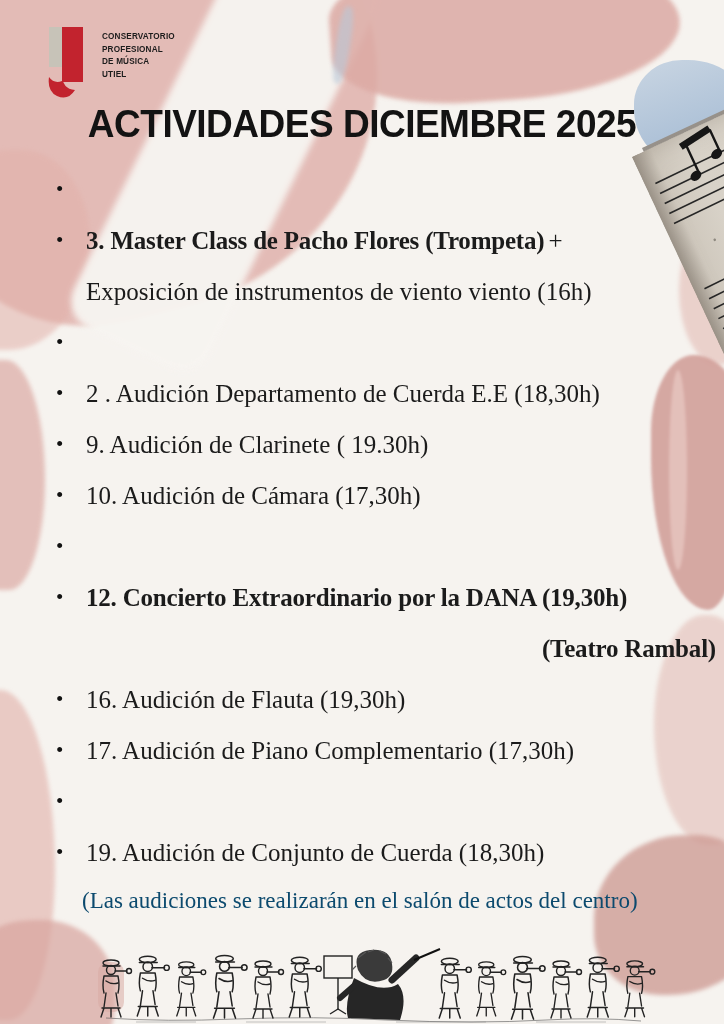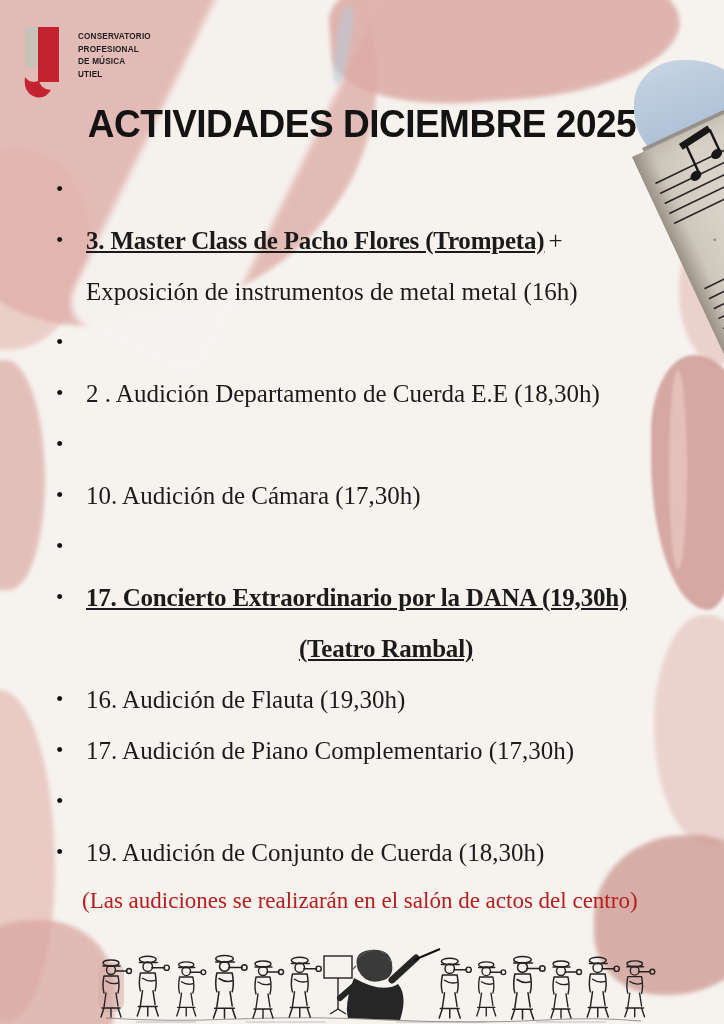--- a/index.html
+++ b/index.html
@@ -42,40 +42,40 @@
        border-radius:40% 55% 45% 55%;}
   .sheet-shadow{position:absolute;left:642px;top:148px;width:210px;height:30px;z-index:2;
        background:#97918a;transform:rotate(-25deg);transform-origin:0 0;}
   .sheet{position:absolute;left:632px;top:157px;width:290px;height:270px;z-index:2;
        transform:rotate(-25deg);transform-origin:0 0;
        background:linear-gradient(90deg,#a29a90 0%,#cfc8bd 7%,#d8d2c8 20%,#d3ccc1 100%);
        box-shadow:inset 0 0 25px rgba(120,110,95,.35);}
   .sheet svg{display:block;}
 
   
-  .logo{position:absolute;left:24px;top:27px;display:flex;gap:8px;z-index:4;}
+  .logo{position:absolute;left:48px;top:27px;display:flex;gap:8px;z-index:4;}
   .logo-text{font-family:"Liberation Sans",sans-serif;font-weight:700;font-size:9.5px;
        letter-spacing:.2px;line-height:12.5px;color:#1c1c1c;transform:scaleX(.86);
        transform-origin:left top;padding-top:3px;white-space:nowrap;}
 
   
   .title{position:absolute;left:0;right:0;top:103px;text-align:center;z-index:4;
        font-family:"Liberation Sans",sans-serif;font-weight:800;font-size:37px;
        letter-spacing:-.5px;color:#131313;transform:scaleY(1.06);}
 
   
   .list{position:absolute;left:56px;right:8px;top:164px;z-index:4;}
   .row{height:51px;display:flex;align-items:center;font-size:25px;color:#1b1b1b;}
   .row .bullet{width:30px;font-size:21px;color:#111;flex:0 0 30px;text-align:left;}
   .row .indent{width:30px;flex:0 0 30px;}
-  .row.bold .txt{font-weight:700;letter-spacing:-.2px;text-decoration:underline;}
+  .row.bold .txt{font-weight:700;letter-spacing:-.2px;}
   .row .plus{font-weight:400;margin-left:4px;}
-  .row.center{justify-content:center;font-weight:700;}
+  .row.center{justify-content:flex-end;font-weight:700;}
   .footnote{height:46px;display:flex;align-items:center;font-size:23px;padding-left:26px;
-       color:#b91c1c;}
+       color:#0c4a6e;}
 
   
   .band{position:absolute;left:96px;top:948px;width:565px;height:76px;z-index:3;}
 </style>
 </head>
 <body>
 
 <div class="poster">
 
   <div class="wash w-tl"></div>
@@ -165,42 +165,43 @@
     <div class="row">
       <span class="bullet">•</span>
     </div>
     <div class="row bold">
       <span class="bullet">•</span>
       <span class="txt">3.  Master Class de Pacho Flores (Trompeta)</span>
       <span class="plus">+</span>
     </div>
     <div class="row">
       <span class="indent"></span>
-      <span class="txt">Exposición  de instrumentos de metal metal (16h)</span>
+      <span class="txt">Exposición  de instrumentos de viento viento (16h)</span>
     </div>
     <div class="row">
       <span class="bullet">•</span>
     </div>
     <div class="row">
       <span class="bullet">•</span>
       <span class="txt">2 . Audición Departamento de Cuerda E.E  (18,30h)</span>
     </div>
     <div class="row">
       <span class="bullet">•</span>
+      <span class="txt">9.  Audición de Clarinete  ( 19.30h)</span>
     </div>
     <div class="row">
       <span class="bullet">•</span>
       <span class="txt">10. Audición de Cámara (17,30h)</span>
     </div>
     <div class="row">
       <span class="bullet">•</span>
     </div>
     <div class="row bold">
       <span class="bullet">•</span>
-      <span class="txt">17. Concierto Extraordinario por la DANA (19,30h)</span>
+      <span class="txt">12. Concierto Extraordinario por la DANA (19,30h)</span>
     </div>
     <div class="row bold center">
       <span class="txt">(Teatro Rambal)</span>
     </div>
     <div class="row">
       <span class="bullet">•</span>
       <span class="txt">16. Audición de Flauta (19,30h)</span>
     </div>
     <div class="row">
       <span class="bullet">•</span>

